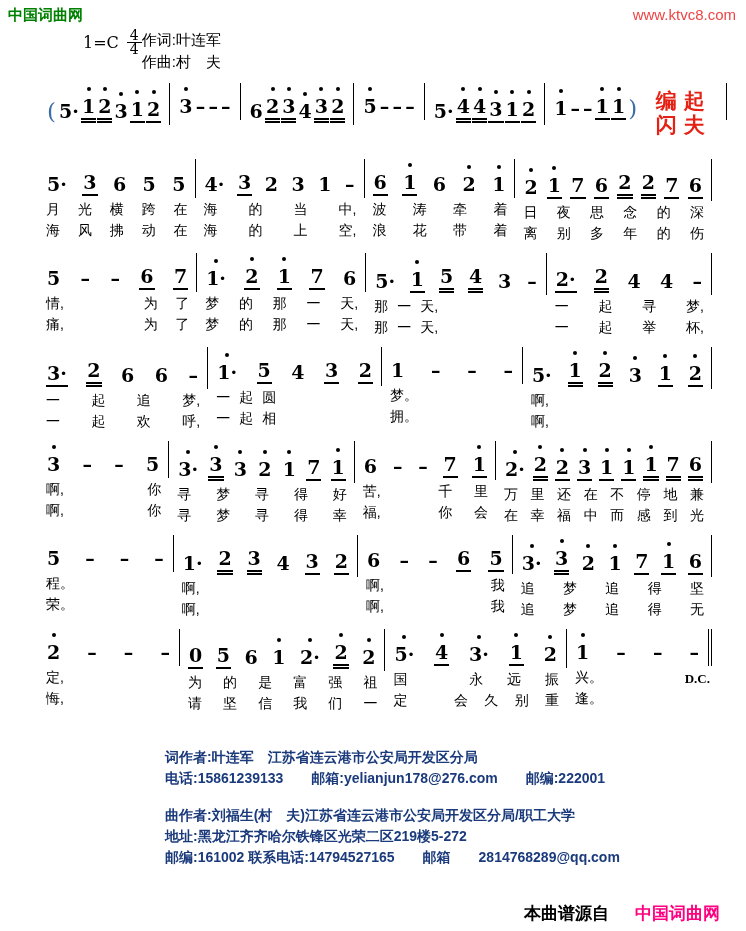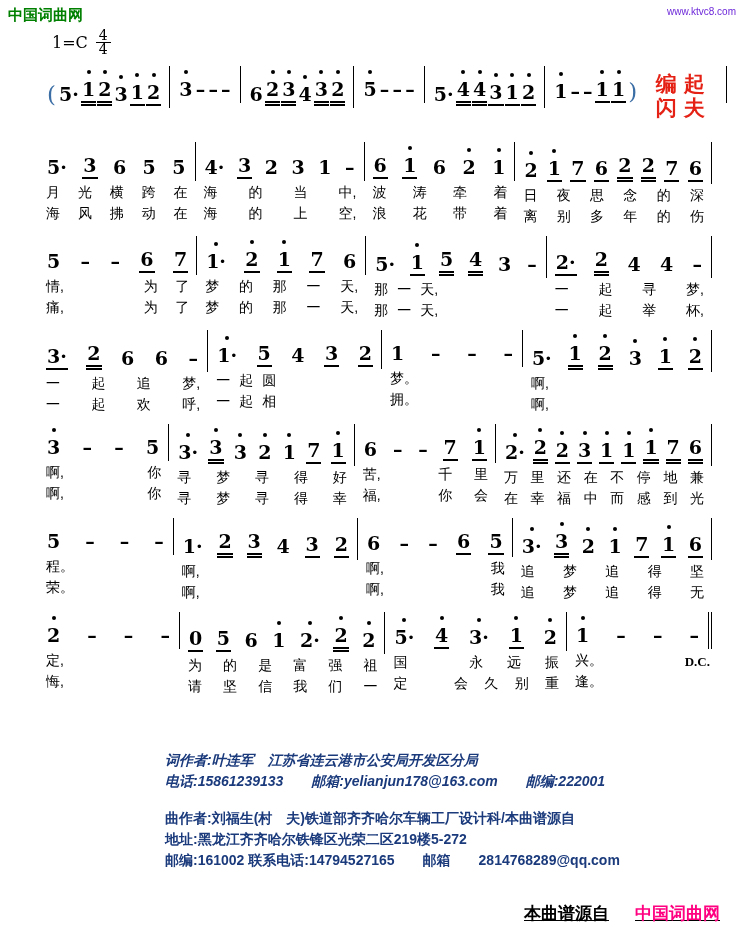--- a/index.html
+++ b/index.html
@@ -1,25 +1,25 @@
 <!DOCTYPE html>
 <html><head>
 <meta charset="utf-8">
 <style>
   html,body{margin:0;padding:0;background:#fff;}
   .page{position:relative;width:746px;height:931px;background:#fff;overflow:hidden;
         font-family:"Liberation Sans",sans-serif;color:#000;}
   
   .top-bar{display:flex;justify-content:space-between;padding:6px 10px 0 8px;}
   .site-name{color:#008000;font-weight:bold;font-size:15px;}
-  .site-url{color:#6d28d9;font-size:10px;}
+  .site-url{color:#ef4444;font-size:15px;}
   
   .song-title{text-align:center;font-family:"Liberation Serif",serif;font-weight:bold;
               font-size:28px;margin-top:0;letter-spacing:4px;}
-  .meta-row{display:flex;padding:4px 42px 0 52px;}
+  .meta-row{display:flex;padding:4px 42px 0 83px;}
   .key-block{font-family:"DejaVu Serif",serif;font-size:16px;}
   .key-line{display:flex;align-items:center;gap:8px;}
   .frac{display:inline-block;text-align:center;font-size:14px;line-height:13px;}
   .frac .top{border-bottom:1px solid #000;padding:0 3px;}
   .tempo-line{margin-top:6px;font-size:15px;}
   .tempo-note{font-size:18px;}
   .credits{font-size:15px;line-height:22px;text-align:left;}
   
   .score{margin:10px 34px 0 38px;}
   .system{display:flex;align-items:flex-start;margin-bottom:10px;}
@@ -44,25 +44,25 @@
   .tail{flex:0.42;}
   .tail .notes-row{min-height:37px;}
   .seal{width:56px;height:48px;margin:6px 2px 0 6px;display:grid;
         grid-template-columns:1fr 1fr;color:#e42114;font-weight:bold;font-size:21px;
         line-height:24px;text-align:center;font-family:"Liberation Serif",serif;flex:none;}
   .dc{position:absolute;right:2px;top:42px;font-family:"Liberation Serif",serif;
       font-size:13px;font-weight:bold;}
   
   .contact-block{margin-left:165px;color:#1a3a7c;font-weight:bold;font-size:14px;
                  line-height:21px;}
-  .contact-block.first{margin-top:54px;font-style:italic;}
+  .contact-block.first{margin-top:34px;}
   .contact-block.second{margin-top:16px;}
   
   .footer{position:absolute;right:26px;bottom:6px;display:flex;gap:26px;
-          font-size:17px;font-weight:bold;text-decoration:underline;}
+          font-size:17px;font-weight:bold;}
   .footer .src{color:#000;}
   .footer .site{color:#ff0080;}
 </style>
 </head>
 <body>
 
 <div class="page">
 
   <div class="top-bar">
     <span class="site-name">中国词曲网</span>
@@ -73,20 +73,24 @@
   <div class="meta-row">
     <div class="key-block">
       <div class="key-line">
         <span>1=C</span>
         <span class="frac">
           <span class="top" style="display:block;">4</span>
           <span style="display:block;">4</span>
         </span>
       </div>
     </div>
+    <div class="credits">
+      <div>作词:叶连军</div>
+      <div>作曲:村　夫</div>
+    </div>
   </div>
 
   <div class="score">
       <div class="system intro">
         <div class="measure" style="flex-grow: 7;">
           <div class="notes-row">
             <span class="note paren">(</span>
             <span class="note">5·</span>
             <span class="note hi u2">1</span>
             <span class="note hi u2">2</span>
@@ -666,25 +670,25 @@
           <div class="lyric">
             <span>逢。</span>
           </div>
           <span class="dc">D.C.</span>
         </div>
       </div>
     </div>
 
   <div class="contact-block first">
     <div>词作者:叶连军　江苏省连云港市公安局开发区分局</div>
-    <div>电话:15861239133　　邮箱:yelianjun178@163.com　　邮编:222001</div>
+    <div>电话:15861239133　　邮箱:yelianjun178@276.com　　邮编:222001</div>
   </div>
 
   <div class="contact-block second">
-    <div>曲作者:刘福生(村　夫)铁道部齐齐哈尔车辆工厂设计科/本曲谱源自</div>
+    <div>曲作者:刘福生(村　夫)江苏省连云港市公安局开发区分局/职工大学</div>
     <div>地址:黑龙江齐齐哈尔铁锋区光荣二区219楼5-272</div>
     <div>邮编:161002 联系电话:14794527165　　邮箱　　2814768289@qq.com</div>
   </div>
 
   <div class="footer">
     <span class="src">本曲谱源自</span>
     <span class="site">中国词曲网</span>
   </div>
 
 </div>

